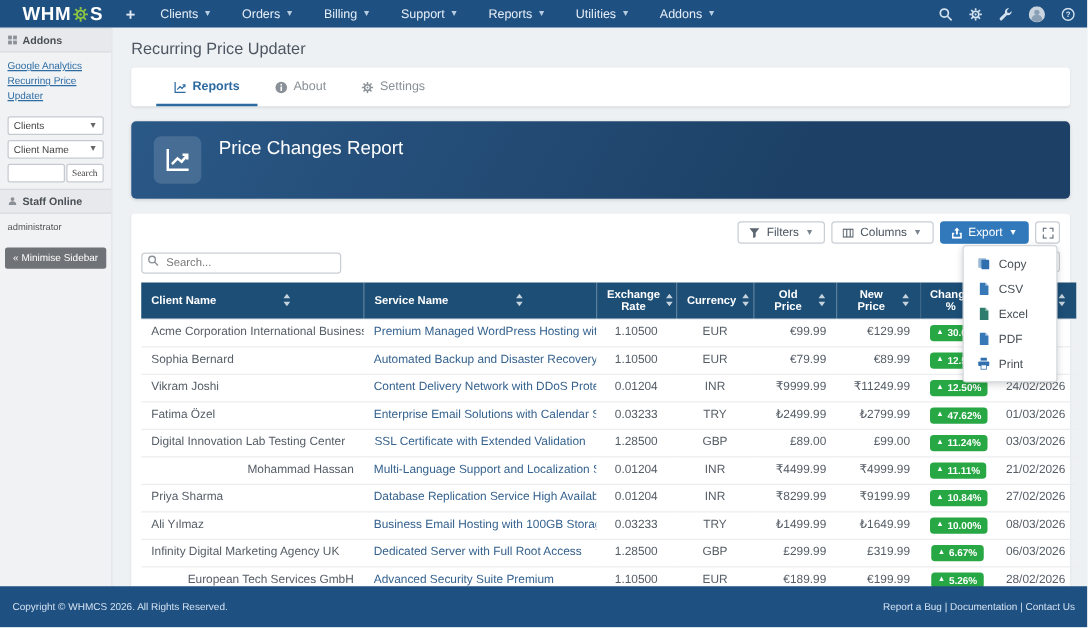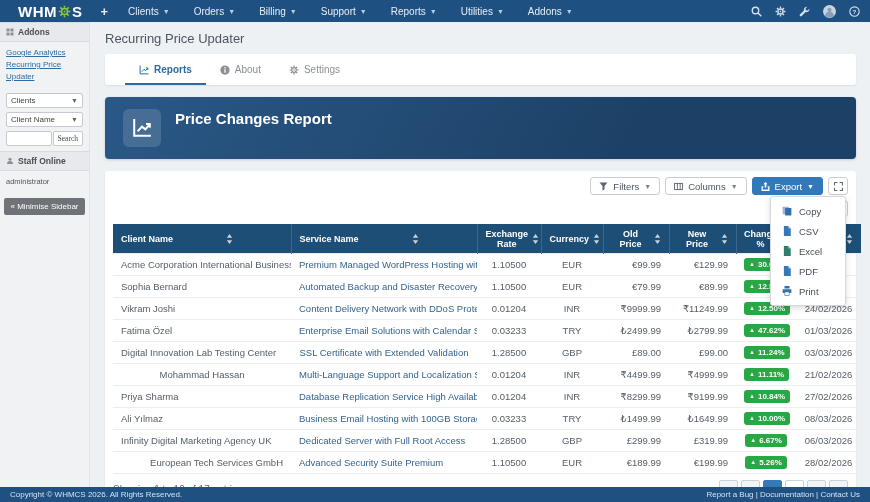--- a/index.html
+++ b/index.html
@@ -39,21 +39,21 @@
   .main { position:absolute; left:91px; top:22px; right:0; bottom:15px; overflow:hidden; }
   .page-title { font-size:13px; color:#4d5661; margin:9px 0 8px 14px; font-weight:normal; }
 
   .tabs-card { margin:0 14px; background:#fff; border-radius:3px; box-shadow:0 1px 2px rgba(0,0,0,.08); display:flex; padding-left:20px; }
   .tab { display:flex; align-items:center; gap:5px; padding:10px 14px 8px; font-size:10px; color:#8a9097; border-bottom:2px solid transparent; cursor:pointer; }
   .tab .ic { font-size:10px; }
   .tab.active { color:#2c6aa0; font-weight:bold; border-bottom-color:#2c6aa0; }
 
   .banner { margin:12px 14px 0; background:linear-gradient(120deg,#2a5887 0%,#1d4166 70%); border-radius:4px; height:62px; display:flex; align-items:center; padding:0 18px; gap:14px; box-shadow:0 1px 3px rgba(0,0,0,.15); }
   .banner-ic { width:38px; height:38px; background:rgba(255,255,255,.14); border-radius:6px; display:flex; align-items:center; justify-content:center; color:#fff; font-size:20px; flex:none; }
-  .banner-title { color:#fff; font-size:15px; font-weight:bold; margin-bottom:20px; }
+  .banner-title { color:#fff; font-size:15px; font-weight:normal; margin-bottom:20px; }
   .banner-sub { color:#b4c7da; font-size:9px; }
 
   
   .card { position:relative; margin:12px 14px 0; background:#fff; border-radius:3px; box-shadow:0 1px 2px rgba(0,0,0,.08); padding:6px 8px 8px; }
   .toolbar { display:flex; justify-content:flex-end; gap:5px; margin-bottom:5px; }
   .btn { height:18px; display:inline-flex; align-items:center; gap:5px; padding:0 8px; background:#fff; border:1px solid #c9ced4; border-radius:3px; font-size:9.5px; color:#4a5560; cursor:pointer; font-family:inherit; }
   .btn .ic { font-size:9px; color:#5a6570; }
   .btn .caret { font-size:7px; color:#7a848e; }
   .btn.primary { background:#3179ba; border-color:#3179ba; color:#fff; }
   .btn.primary .ic, .btn.primary .caret { color:#fff; }
@@ -89,21 +89,21 @@
   .pg-btn.active { background:#337ab7; border-color:#337ab7; color:#fff; font-weight:bold; }
 
   
   .dropdown { position:absolute; top:25px; right:10px; width:76px; background:#fff; border:1px solid #d4d8dc; border-radius:3px; box-shadow:0 2px 6px rgba(0,0,0,.15); padding:4px 0; z-index:50; }
   .exp-item { display:flex; align-items:center; gap:7px; padding:4.5px 11px; font-size:9.5px; color:#474e55; cursor:pointer; }
   .exp-item .ic { font-size:10px; }
   .exp-ic.copy { color:#2f6fae; } .exp-ic.csv { color:#3779b7; } .exp-ic.excel { color:#2e7d6e; }
   .exp-ic.pdf { color:#3779b7; } .exp-ic.print { color:#2f6fae; }
 
   
-  .bottombar { position:absolute; left:0; right:0; bottom:0; height:15px; background:#1f5082; display:flex; align-items:center; justify-content:space-between; padding:0 10px; z-index:45; }
+  .bottombar { position:absolute; left:0; right:0; bottom:0; height:33px; background:#1f5082; display:flex; align-items:center; justify-content:space-between; padding:0 10px; z-index:45; }
   .bottombar, .bottombar a { color:#d3e2f1; font-size:8px; text-decoration:none; }
   .bottombar a { cursor:pointer; }
 </style>
 </head>
 <body>
 
 <div class="page">
 
   <div class="topnav">
     <div class="brand">
@@ -314,20 +314,29 @@
         <button class="btn square">
           <span class="ic">
               <svg width="1em" height="1em" viewBox="0 0 16 16" fill="none" stroke="currentColor" stroke-width="1.8">
                 <path d="M6 1H1v5M10 1h5v5M15 10v5h-5M1 10v5h5"></path>
               </svg>
             </span>
         </button>
       </div>
 
       <div class="filter-row">
+        <div class="search-box">
+          <span class="ic">
+              <svg width="1em" height="1em" viewBox="0 0 16 16" fill="none" stroke="currentColor" stroke-width="2">
+                <circle cx="6.5" cy="6.5" r="4.7"></circle>
+                <path d="M10.2 10.2L15 15"></path>
+              </svg>
+            </span>
+          <input type="text" placeholder="Search..." style="">
+        </div>
         <div class="len-select">
           <span class="chev">▼</span>
         </div>
       </div>
 
       <table>
         <thead>
             <tr>
               <th style="width: 178px;">
                 <div class="thw left">
@@ -479,21 +488,21 @@
               <td style="text-align: center;">GBP</td>
               <td style="text-align: right;">£89.00</td>
               <td style="text-align: right;">£99.00</td>
               <td style="text-align: center;"><span class="badge">
                   <span class="up">▲</span>
                   <span>11.24%</span>
                 </span></td>
               <td style="text-align: center;">03/03/2026</td>
             </tr>
             <tr>
-              <td style="text-align: center;">Mohammad Hassan</td>
+              <td style="text-align: right;">Mohammad Hassan</td>
               <td style="text-align: left;"><a class="svc">Multi-Language Support and Localization Services</a></td>
               <td style="text-align: center;">0.01204</td>
               <td style="text-align: center;">INR</td>
               <td style="text-align: right;">₹4499.99</td>
               <td style="text-align: right;">₹4999.99</td>
               <td style="text-align: center;"><span class="badge">
                   <span class="up">▲</span>
                   <span>11.11%</span>
                 </span></td>
               <td style="text-align: center;">21/02/2026</td>

